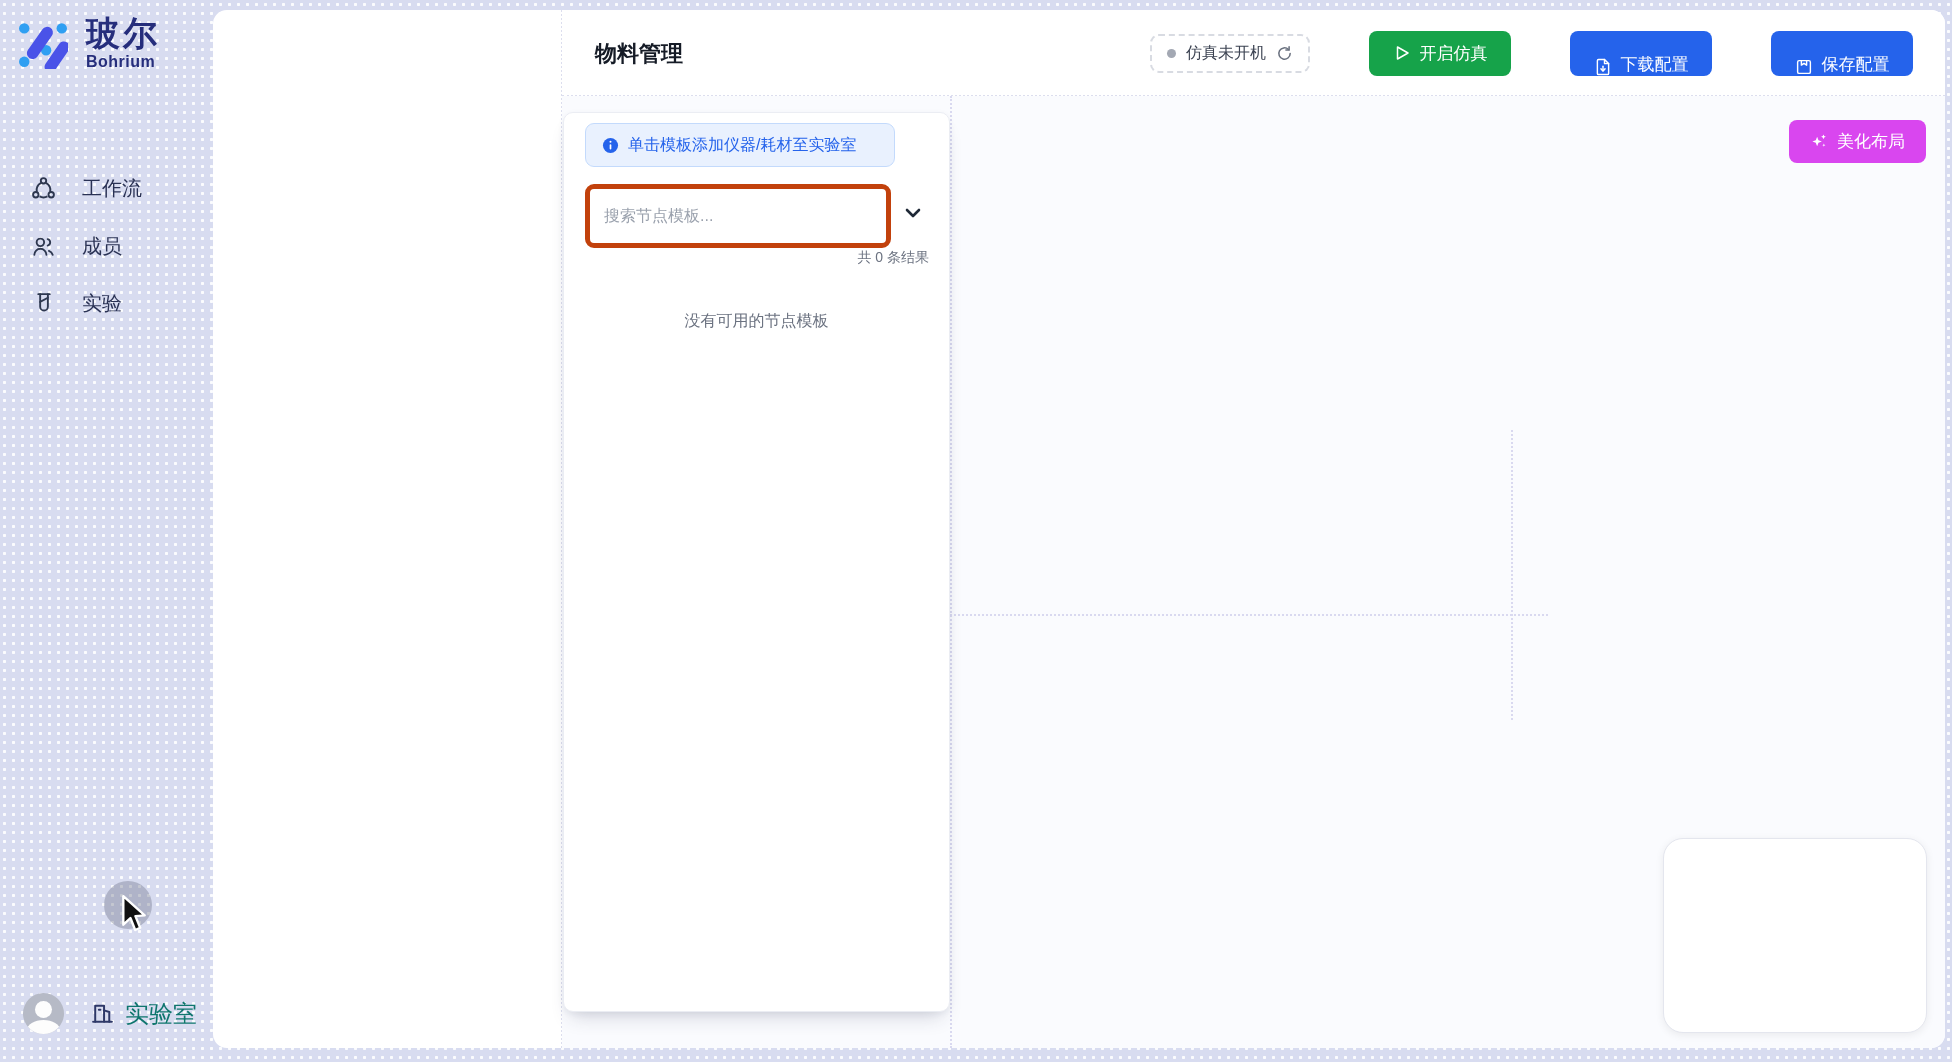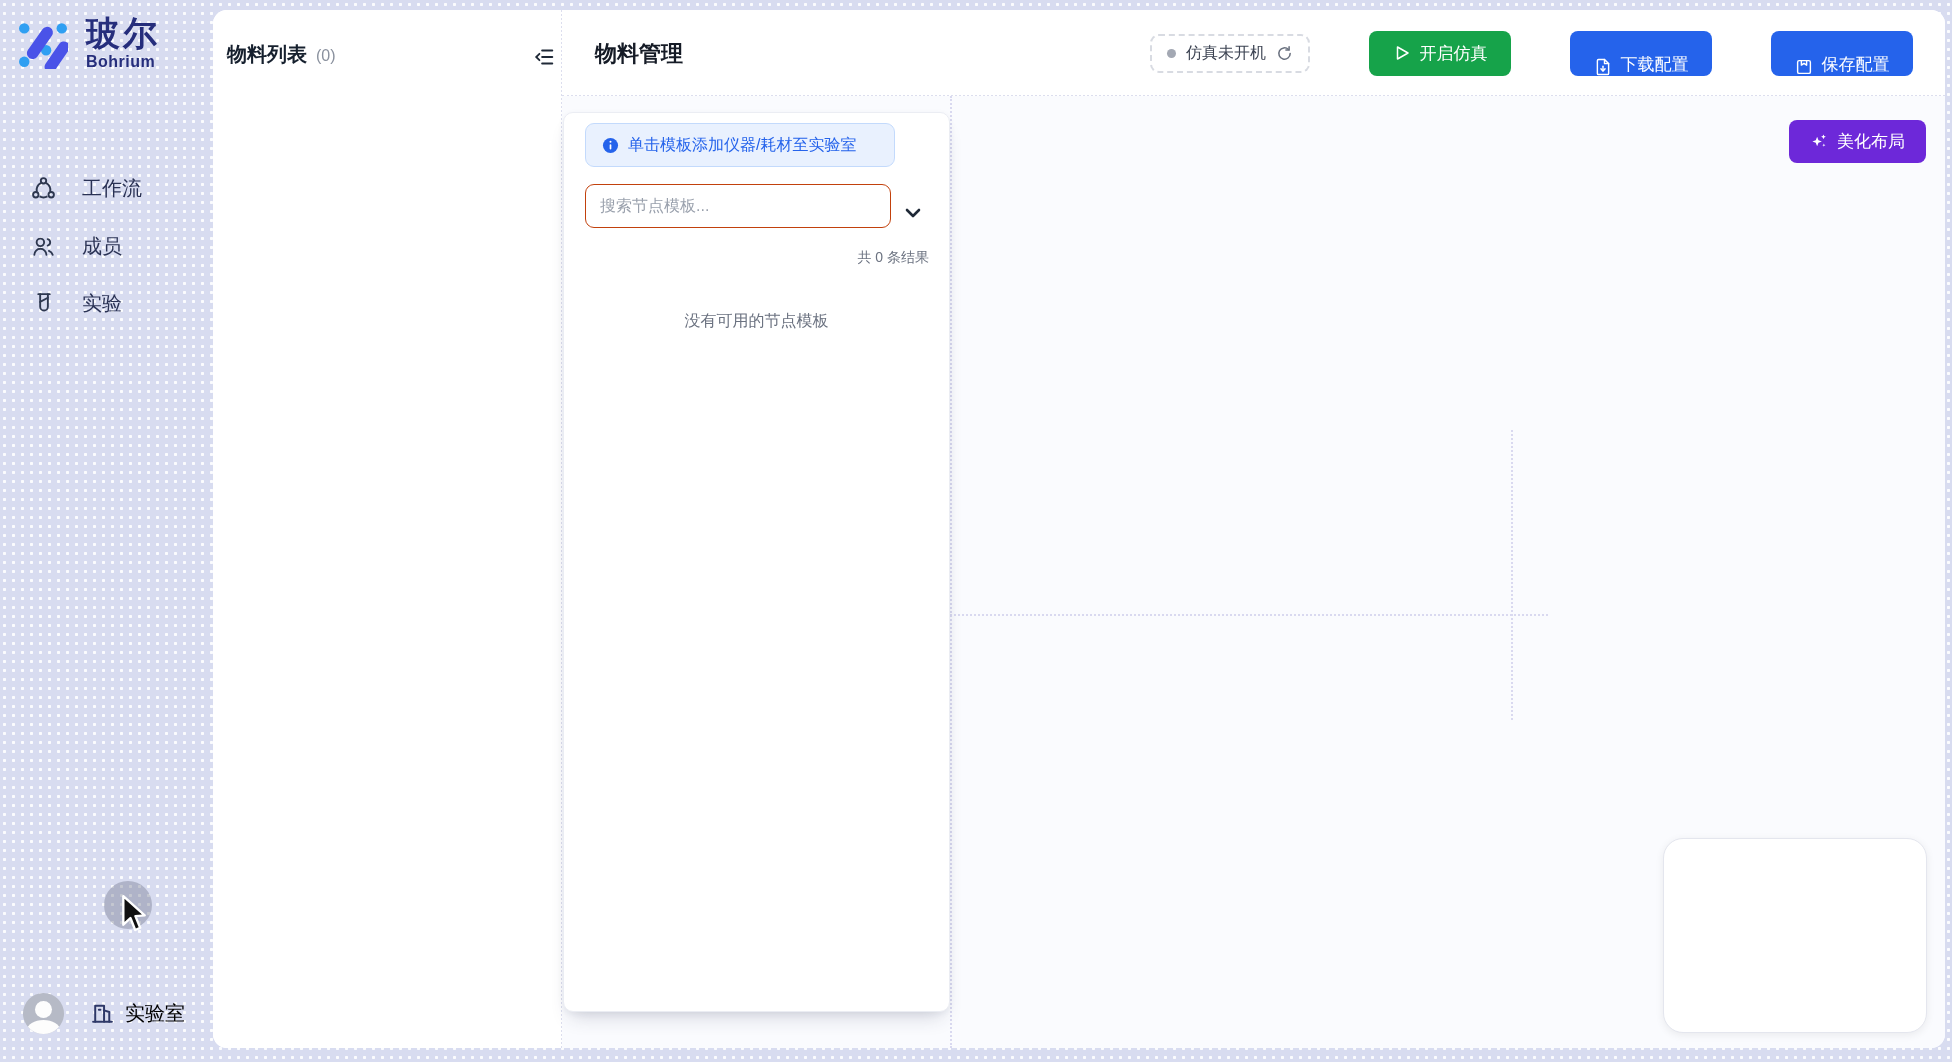--- a/index.html
+++ b/index.html
@@ -21,21 +21,21 @@
   .nav-item { position:absolute; left:7px; width:196px; height:52px; display:flex; align-items:center; cursor:pointer; }
   .nav-item .nav-icon { margin-left:23px; width:26px; height:26px; display:flex; align-items:center; justify-content:center; }
   .nav-item .nav-label { margin-left:26px; font-size:20px; color:#2a3254; font-weight:500; }
   .nav-item.active { background:#ffffff; border-radius:14px; box-shadow:0 1px 4px rgba(50,60,120,0.14); }
   .nav-item.active .nav-label { font-weight:700; color:#1c2440; }
   .side-footer { position:absolute; left:23px; top:993px; display:flex; align-items:center; }
   .avatar { width:41px; height:41px; border-radius:50%; background:#b6bac6; position:relative; overflow:hidden; }
   .avatar .head { position:absolute; left:12px; top:8px; width:17px; height:17px; border-radius:50%; background:#fdfdfd; }
   .avatar .bodyp { position:absolute; left:4px; top:27px; width:33px; height:20px; border-radius:50%; background:#fdfdfd; }
   .lab { display:flex; align-items:center; margin-left:26px; cursor:pointer; }
-  .lab-label { margin-left:10px; font-size:20px; color:#000000; font-weight:500; }
+  .lab-label { margin-left:10px; font-size:24px; color:#0f766e; font-weight:500; }
   
   .click-circle { position:absolute; left:104px; top:881px; width:48px; height:48px; border-radius:50%; background:rgba(108,113,133,0.38); }
   .cursor { position:absolute; left:119px; top:895px; }
   
   .card { position:absolute; left:213px; top:10px; width:1732px; height:1038px; background:#ffffff; border-radius:14px; overflow:hidden; }
   
   .list-panel { position:absolute; left:0; top:0; width:349px; height:100%; background:#fff; }
   .list-title-row { position:absolute; left:14px; top:31px; display:flex; align-items:baseline; }
   .list-title { font-size:20px; font-weight:700; color:#16202e; }
   .list-count { font-size:16px; color:#8a919e; margin-left:9px; }
@@ -50,27 +50,27 @@
   .status-text { font-size:16px; color:#3c4352; }
   .btn { height:45px; width:142px; border:none; border-radius:8px; display:flex; align-items:center; justify-content:center; gap:9px; color:#fff; font-size:17px; font-weight:500; cursor:pointer; font-family:inherit;margin-left:44px; }
   .btn-green { background:#16a34a; }
   .btn-blue { background:#2563eb;align-items:flex-end; }
   .h-divider { position:absolute; left:349px; right:0; top:85px; border-top:2px dotted #dcdeee; }
   
   .canvas { position:absolute; left:349px; top:86px; right:0; bottom:0; background:#fafbfe; }
   .guide-v1 { position:absolute; left:388px; top:0; bottom:0; border-left:2px dotted #d9d9f0; }
   .guide-v2 { position:absolute; left:949px; top:334px; height:290px; border-left:2px dotted #d9d9f0; }
   .guide-h1 { position:absolute; left:388px; top:518px; width:598px; border-top:2px dotted #d9d9f0; }
-  .beautify-btn { position:absolute; right:19px; top:24px; width:137px; height:43px; background:#6d28d9; border:none; border-radius:8px; color:#fff; font-size:17px; font-weight:500; display:flex; align-items:center; justify-content:center; gap:8px; cursor:pointer; font-family:inherit; }
+  .beautify-btn { position:absolute; right:19px; top:24px; width:137px; height:43px; background:#d946ef; border:none; border-radius:8px; color:#fff; font-size:17px; font-weight:500; display:flex; align-items:center; justify-content:center; gap:8px; cursor:pointer; font-family:inherit; }
   
   .tpl-panel { position:absolute; left:1px; top:16px; width:387px; height:900px; background:#fff; border:1px solid #ebedf3; border-radius:10px;
     box-shadow:0 12px 20px -8px rgba(40,45,80,0.20), 0 2px 6px rgba(40,45,80,0.06); }
   .tpl-banner { position:absolute; left:21px; top:10px; width:310px; height:44px; background:#e9f1fe; border:1px solid #c3dafc; border-radius:9px; display:flex; align-items:center; padding:0 16px; gap:9px; }
   .tpl-banner-text { font-size:16px; color:#2563eb; }
-  .tpl-search { position:absolute; left:21px; top:71px; width:306px; height:44px; border:1px solid #c2410c; border-radius:9px; font-size:16px; padding:0 14px; color:#ec4899; outline:none; font-family:inherit; background:#fff; }
+  .tpl-search { position:absolute; left:21px; top:71px; width:306px; height:64px; border:5px solid #c2410c; border-radius:9px; font-size:16px; padding:0 14px; color:#ec4899; outline:none; font-family:inherit; background:#fff; }
   .tpl-search::placeholder { color:#9aa1ad; }
   .tpl-chevron { position:absolute; left:337px; top:88px; width:24px; height:24px; cursor:pointer; }
   .tpl-count { position:absolute; right:20px; top:136px; font-size:14px; color:#6b7280; }
   .tpl-empty { position:absolute; left:0; top:198px; width:100%; text-align:center; font-size:16px; color:#6b7280; }
   
   .minimap { position:absolute; right:18px; bottom:15px; width:264px; height:195px; background:#fff; border:1px solid #e4e6ee; border-radius:20px; box-shadow:0 2px 8px rgba(0,0,0,0.07); }
   svg { display:block; }
 </style>
 </head>
 <body>
@@ -145,34 +145,20 @@
           <line x1="8.5" y1="8.5" x2="10" y2="8.5"></line>
         </svg>
       </span>
       <span class="lab-label">实验室</span>
     </span>
   </div>
 </div>
 
 <div class="card">
 
-  <div class="list-panel">
-    <div class="list-title-row">
-      <span class="list-title">物料列表</span>
-      <span class="list-count">(0)</span>
-    </div>
-    <span class="collapse-btn">
-      <svg width="22" height="22" viewBox="0 0 24 24" fill="none" stroke="#1f2937" stroke-width="2.2" stroke-linecap="round">
-        <line x1="10" y1="5" x2="21" y2="5"></line>
-        <line x1="10" y1="12" x2="21" y2="12"></line>
-        <line x1="10" y1="19" x2="21" y2="19"></line>
-        <path d="M7,8.5 L3.5,12 L7,15.5" stroke-width="2"></path>
-      </svg>
-    </span>
-  </div>
   <div class="v-divider"></div>
 
   <div class="main-header">
     <div class="page-title">物料管理</div>
     <div class="header-actions">
       <div class="status-pill">
         <span class="status-dot"></span>
         <span class="status-text">仿真未开机</span>
         <span>
           <svg width="17" height="17" viewBox="0 0 24 24" fill="none" stroke="#6b7280" stroke-width="2.2" stroke-linecap="round">

